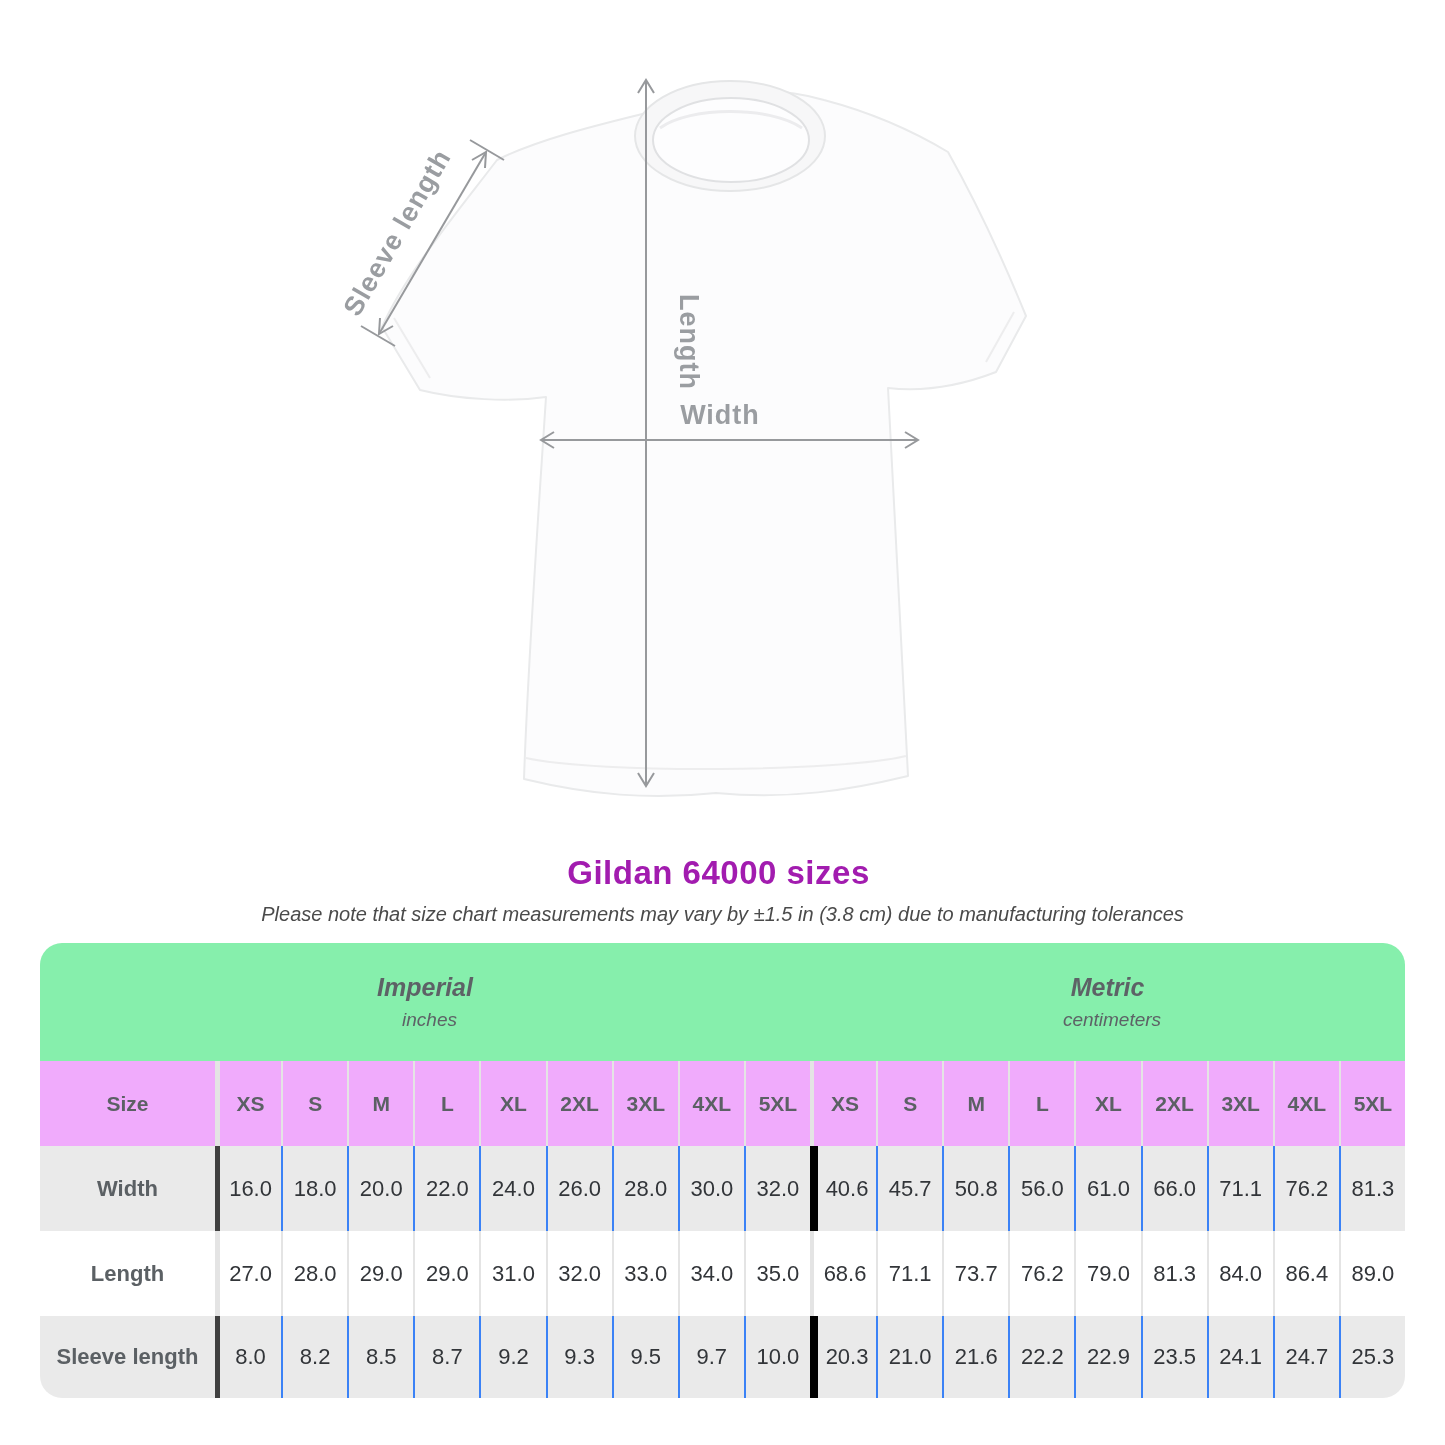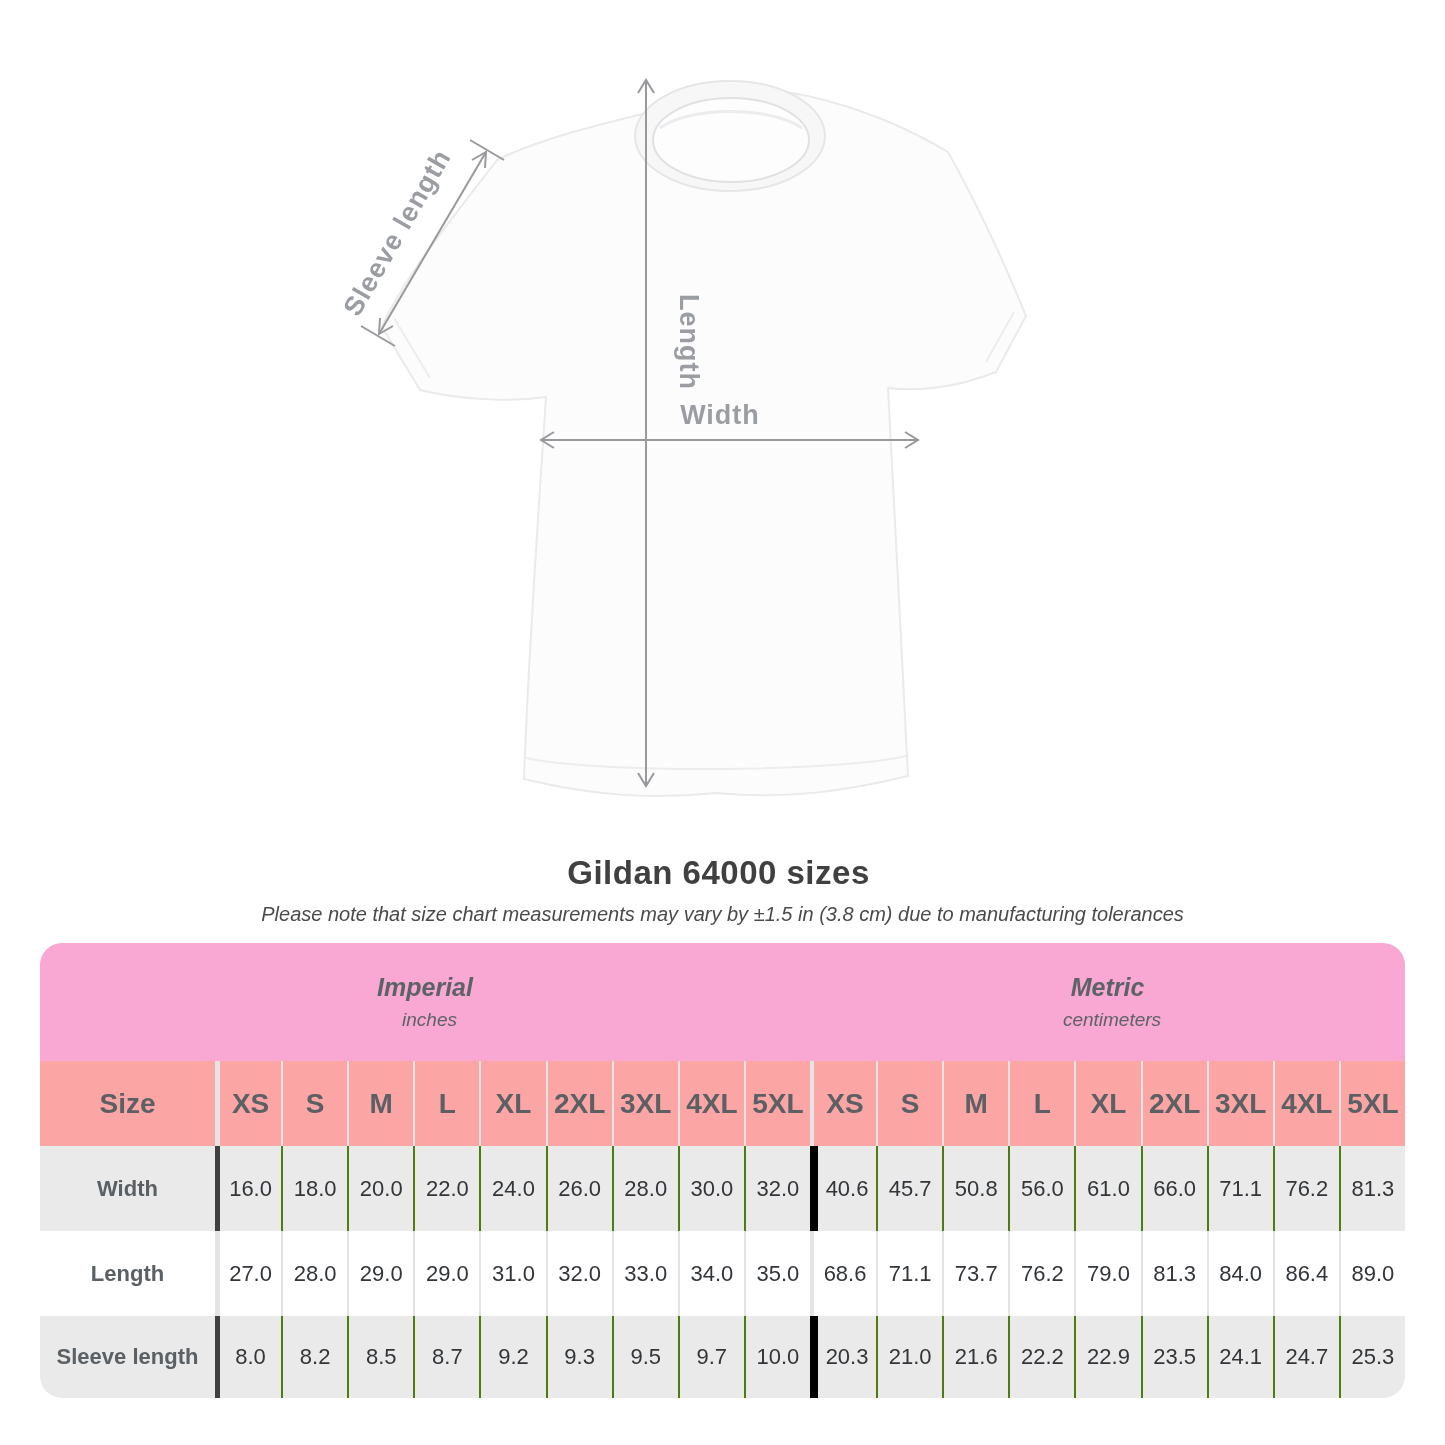--- a/index.html
+++ b/index.html
@@ -11,48 +11,48 @@
   }
   
   .figure{position:relative;width:1445px;height:820px;}
   .figure svg{display:block;}
   .dim-text{
     font-family:"Liberation Sans",sans-serif;
     font-size:27px;font-weight:700;fill:#9a9da1;letter-spacing:1px;
   }
   
   .title{
-    text-align:center;font-size:33px;font-weight:700;color:#404040;
+    text-align:center;font-size:33px;font-weight:700;color:#a21caf;
     margin:34px 8px 0 0;letter-spacing:0.5px;
   }
   .note{
     text-align:center;font-style:italic;font-size:20px;color:#4a4a4a;
     margin:11px 0 0 0;
   }
   
   .table-wrap{
     width:1365px;margin:17px auto 0 auto;
     border-radius:22px;overflow:hidden;
   }
   table{width:100%;border-collapse:separate;border-spacing:0;table-layout:fixed;}
   td,th{padding:0;text-align:center;vertical-align:middle;font-weight:normal;}
-  .band{background:#f9a8d4;height:118px;}
+  .band{background:#86efac;height:118px;}
   .band-title{font-size:25px;font-weight:700;font-style:italic;color:#5d6266;}
   .band-unit{font-size:19px;font-style:italic;color:#5d6266;margin-top:7px;padding-left:9px;}
-  .size-row th{background:#fca5a5;height:85px;font-size:28px;font-weight:700;color:#5b6064;}
+  .size-row th{background:#f0abfc;height:85px;font-size:21px;font-weight:700;color:#5b6064;}
   .r-white td,.r-white th{background:#ffffff;height:85px;}
   .r-gray td,.r-gray th{background:#eaeaea;height:85px;}
   .r-gray.last td,.r-gray.last th{height:82px;}
   .val{font-size:22px;color:#323539;}
   .rowlabel{font-size:22px;font-weight:700;color:#5b6064;}
   
   .d  {border-left:2px solid #e4e4e4;}   
   .df {border-left:5px solid #e4e4e4;}   
   .dm {border-left:4px solid #e4e4e4;}   
-  .g  {border-left:2px solid #4d7c0f;}   
+  .g  {border-left:2px solid #3b82f6;}   
   .gf {border-left:5px solid #404040;}   
   .gm {border-left:8px solid #000000;}   
 </style>
 </head>
 <body>
 
 <div class="figure">
   <svg width="1445" height="820" viewBox="0 0 1445 820">
 
     <path d="M 650,112

